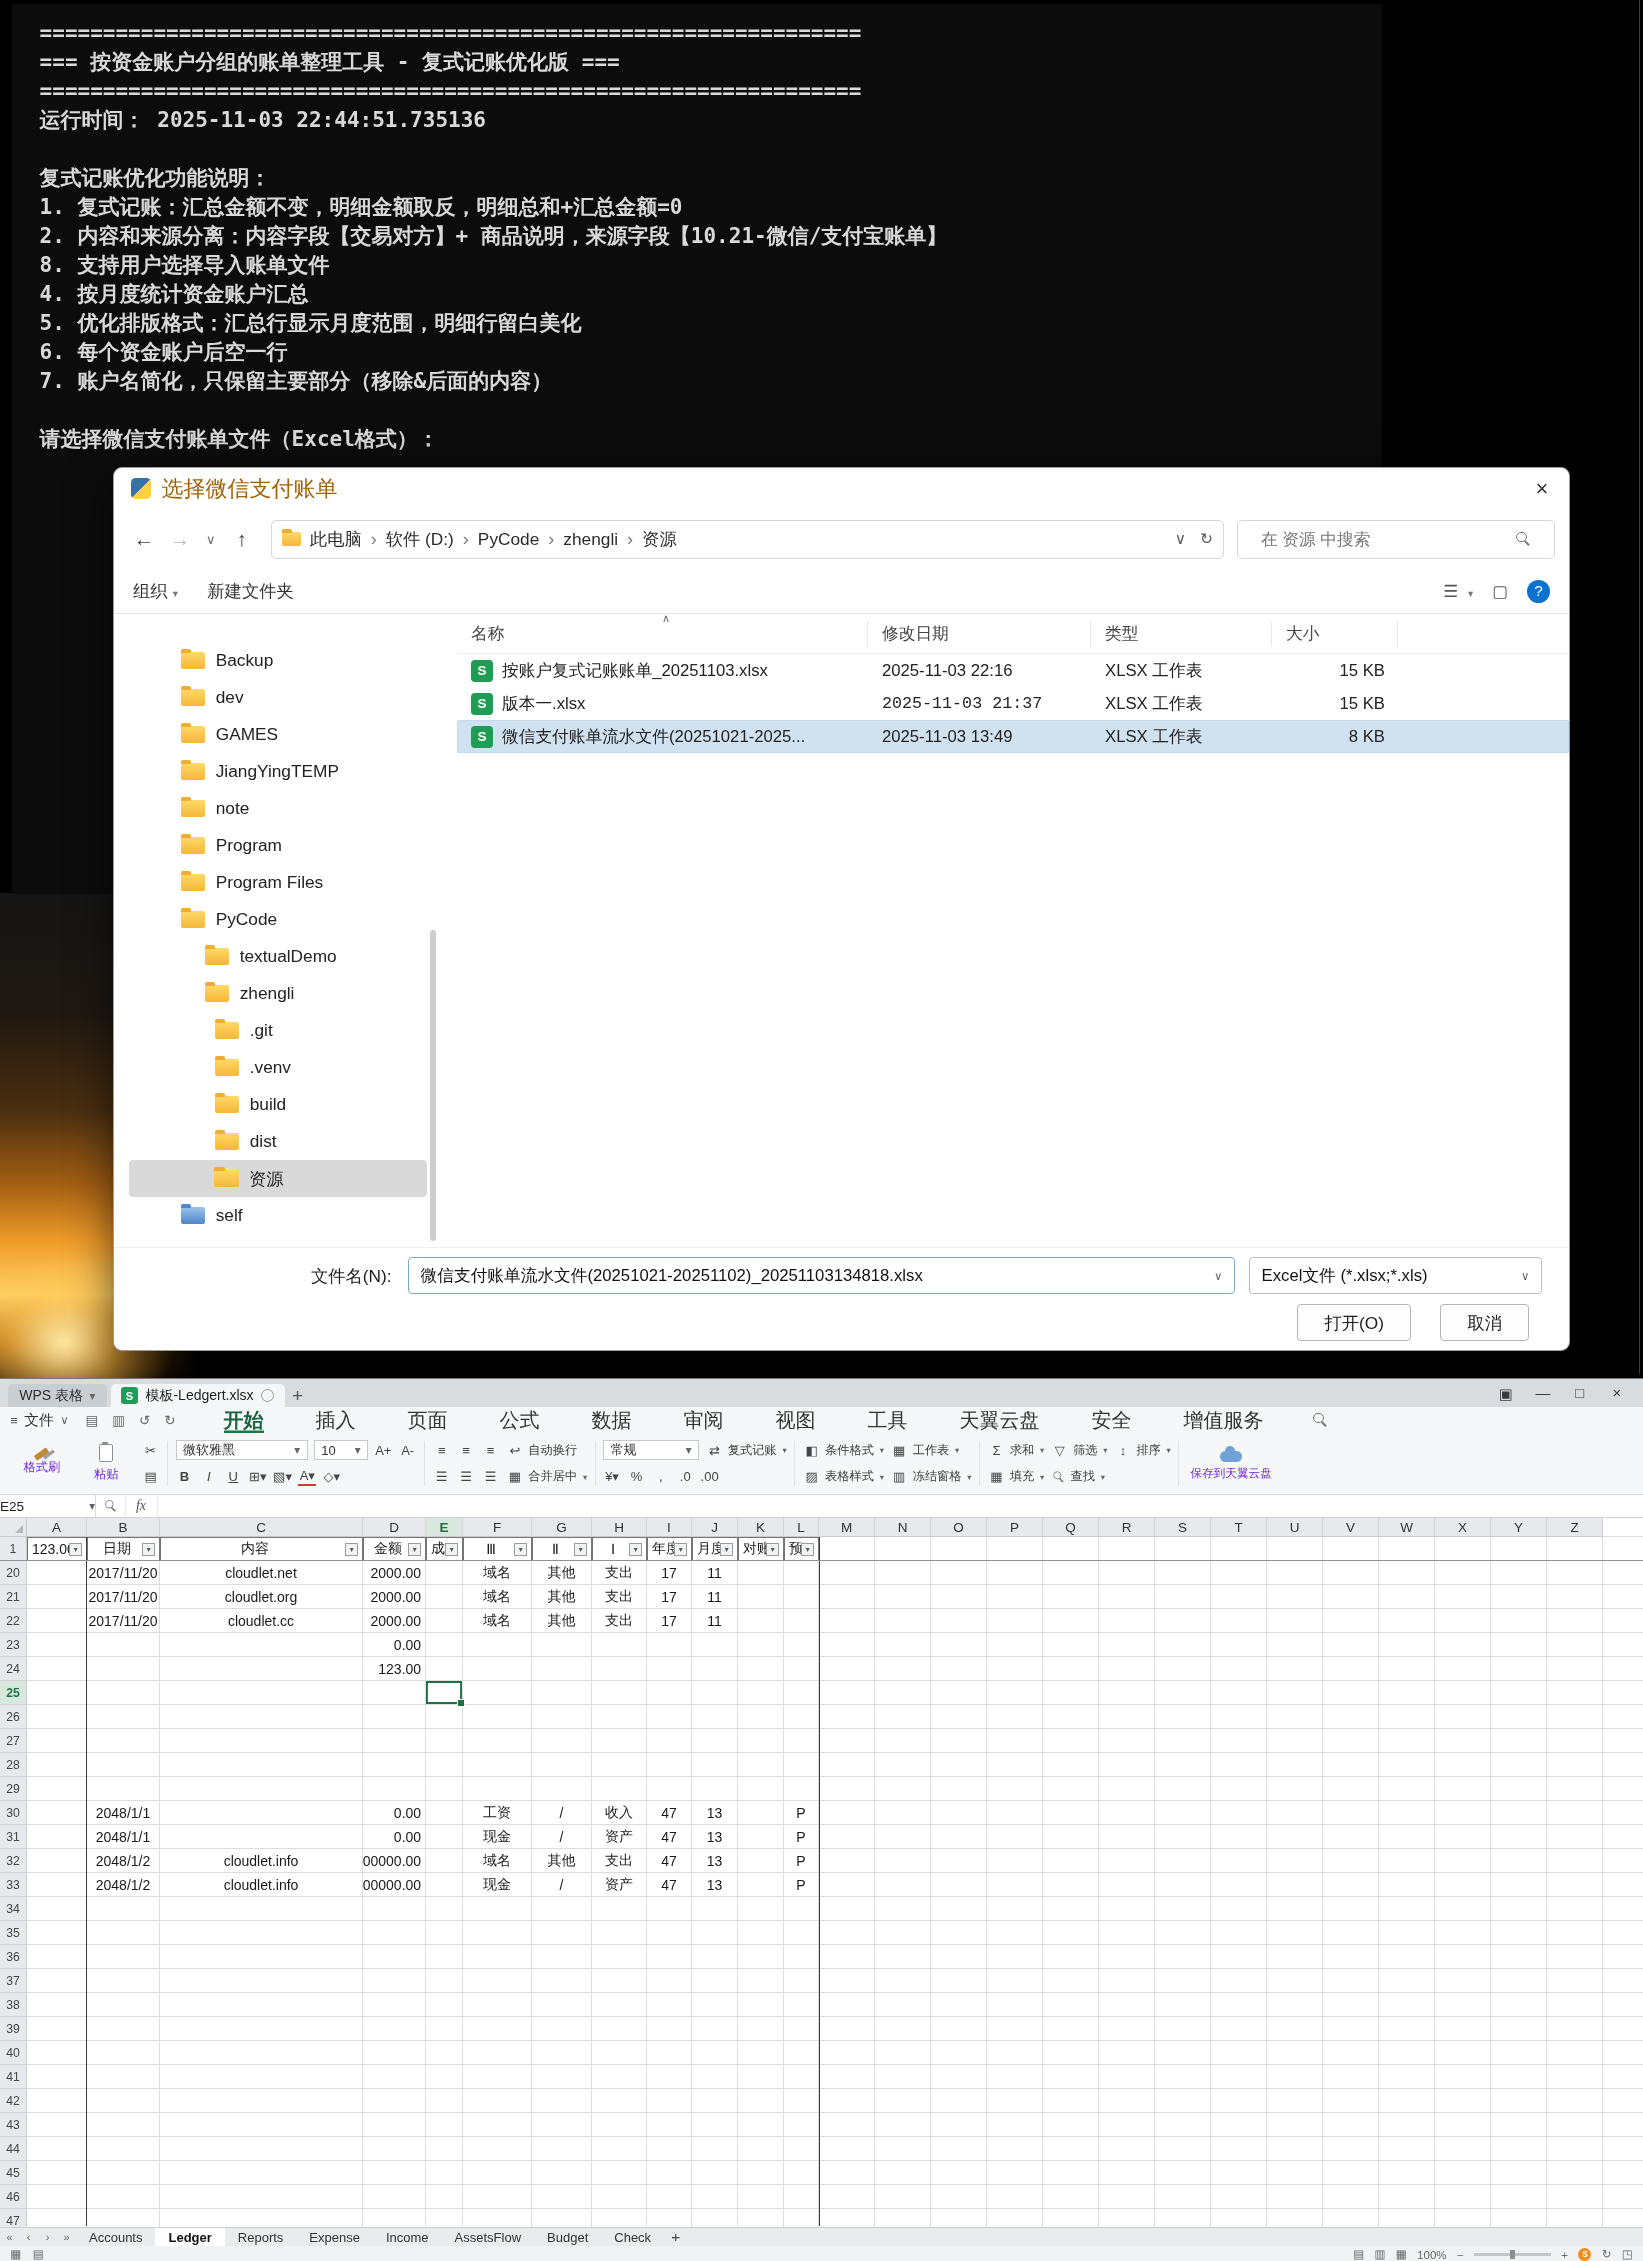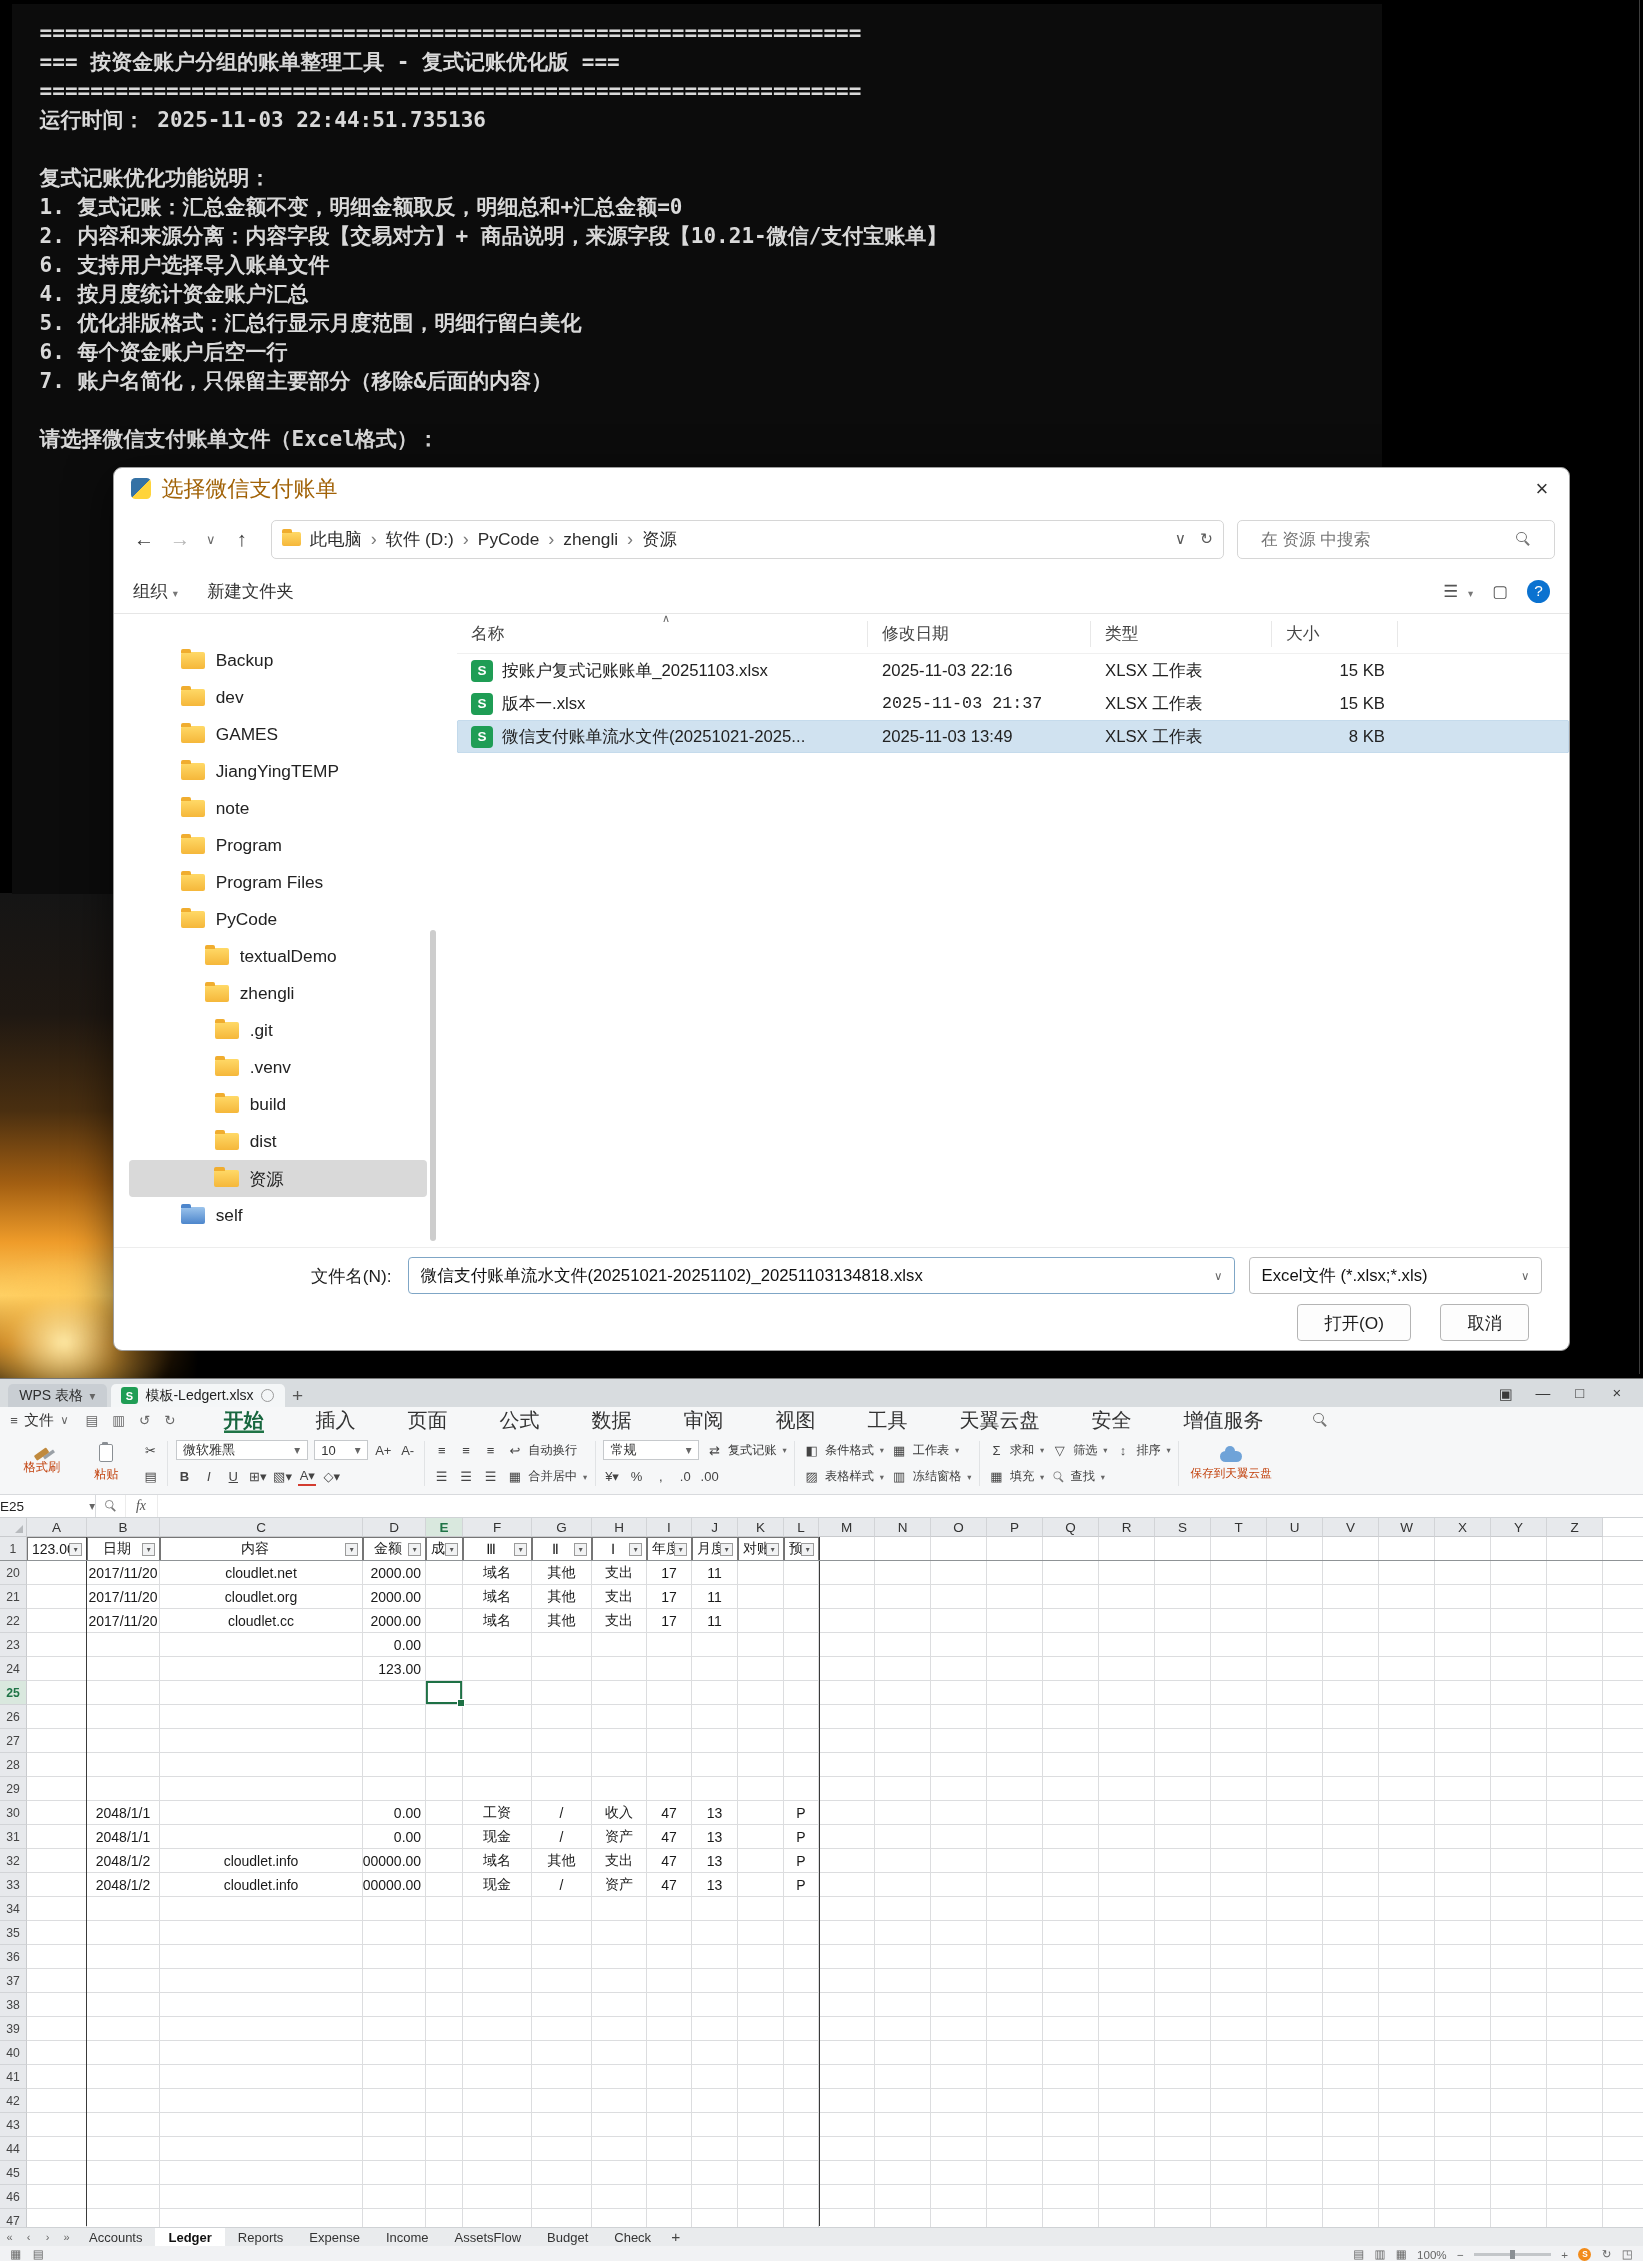--- a/index.html
+++ b/index.html
@@ -91,21 +91,21 @@
 .m-icons{display:flex;gap:14px;margin-left:16.7px;color:#666;font-size:13.5px}
 #ribbon-tabs{display:flex;margin-left:22px;height:26px}
 .rtab{margin:0 26px;height:26px;display:flex;align-items:center;color:#333;font-size:20px}
 .rtab.act{color:#17663e;font-weight:bold;box-shadow:inset 0 -2.6px 0 #1f7446}
 .m-search{margin-left:23px}
 #ribbon{height:62px;display:flex;align-items:stretch;padding:2.6px 5.1px;border-bottom:0.6px solid #d8dadd;background:#f6f7f8;flex:none;overflow:hidden}
 .rgrp{display:flex;flex-direction:column;justify-content:center;gap:3.9px;padding:0 7.7px}
 .rrow{display:flex;align-items:center;gap:6.4px;height:23px}
 .rsep{width:0.6px;background:#e1e3e5;margin:5.1px 0}
 .rbig{display:flex;flex-direction:column;align-items:center;justify-content:center;gap:3.2px;width:58px}
-.cap{font-size:12.2px;color:#c2410c;white-space:nowrap}
+.cap{font-size:12.2px;color:#6d28d9;white-space:nowrap}
 .combo{height:20.5px;border:0.6px solid #c6c9cc;background:#fff;display:flex;align-items:center;padding:0 6.4px;font-size:13px;color:#333;gap:5.1px}
 .rico{min-width:18px;height:19px;display:flex;align-items:center;justify-content:center;color:#444;font-size:13px}
 .rlbl{display:flex;align-items:center;gap:4.5px;font-size:12.2px;color:#3c3c3c;white-space:nowrap}
 .rlbl .cv{margin-left:1.3px;font-size:8.3px}
 .bi{font-weight:bold}.it{font-style:italic}.un{text-decoration:underline}
 .fcolor{border-bottom:2.6px solid #d33c30;line-height:13px}
 .brush{width:15.4px;height:5.8px;background:#c08a3e;border-radius:1.3px;transform:rotate(-35deg);box-shadow:5.8px 4.5px 0 -1.3px #9aa0a6}
 .clipico{width:14px;height:18px;border:1.3px solid #8a8f94;border-radius:1.9px;position:relative;background:#fff}
 .clipico:before{content:'';position:absolute;top:-3.9px;left:1.9px;width:6.4px;height:3.9px;background:#8a8f94;border-radius:1.3px}
 .cloud{width:22px;height:11px;background:#6fa3d8;border-radius:6.4px;position:relative;margin-top:5.1px}
@@ -160,21 +160,21 @@
   <div id="terminal">
     <div id="term-body">
         <div class="term-line">=================================================================</div>
         <div class="term-line">=== 按资金账户分组的账单整理工具 - 复式记账优化版 ===</div>
         <div class="term-line">=================================================================</div>
         <div class="term-line">运行时间： 2025-11-03 22:44:51.735136</div>
         <div class="term-line">&nbsp;</div>
         <div class="term-line">复式记账优化功能说明：</div>
         <div class="term-line">1. 复式记账：汇总金额不变，明细金额取反，明细总和+汇总金额=0</div>
         <div class="term-line">2. 内容和来源分离：内容字段【交易对方】+ 商品说明，来源字段【10.21-微信/支付宝账单】</div>
-        <div class="term-line">6. 支持用户选择导入账单文件</div>
+        <div class="term-line">8. 支持用户选择导入账单文件</div>
         <div class="term-line">4. 按月度统计资金账户汇总</div>
         <div class="term-line">5. 优化排版格式：汇总行显示月度范围，明细行留白美化</div>
         <div class="term-line">6. 每个资金账户后空一行</div>
         <div class="term-line">7. 账户名简化，只保留主要部分（移除&amp;后面的内容）</div>
         <div class="term-line">&nbsp;</div>
         <div class="term-line">请选择微信支付账单文件（Excel格式）：</div>
       </div>
   </div>
 
   <div id="dialog">

